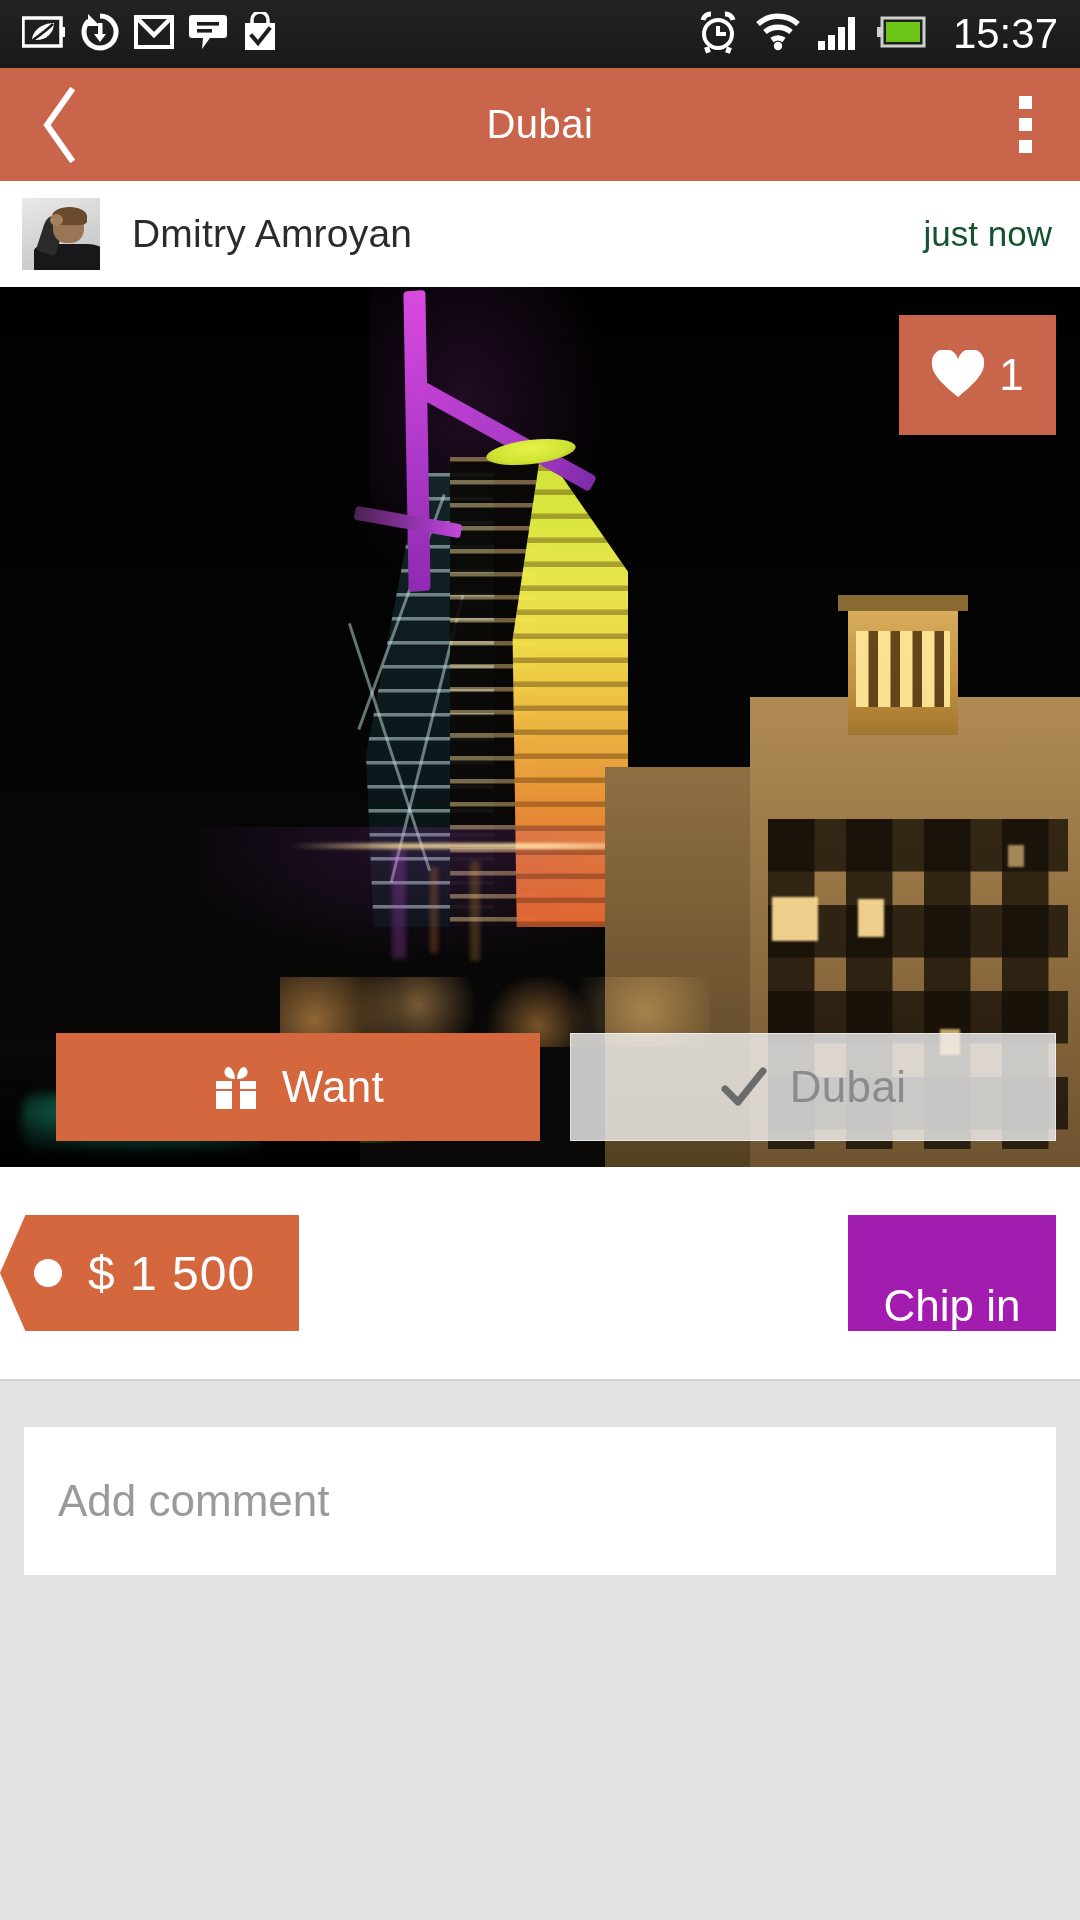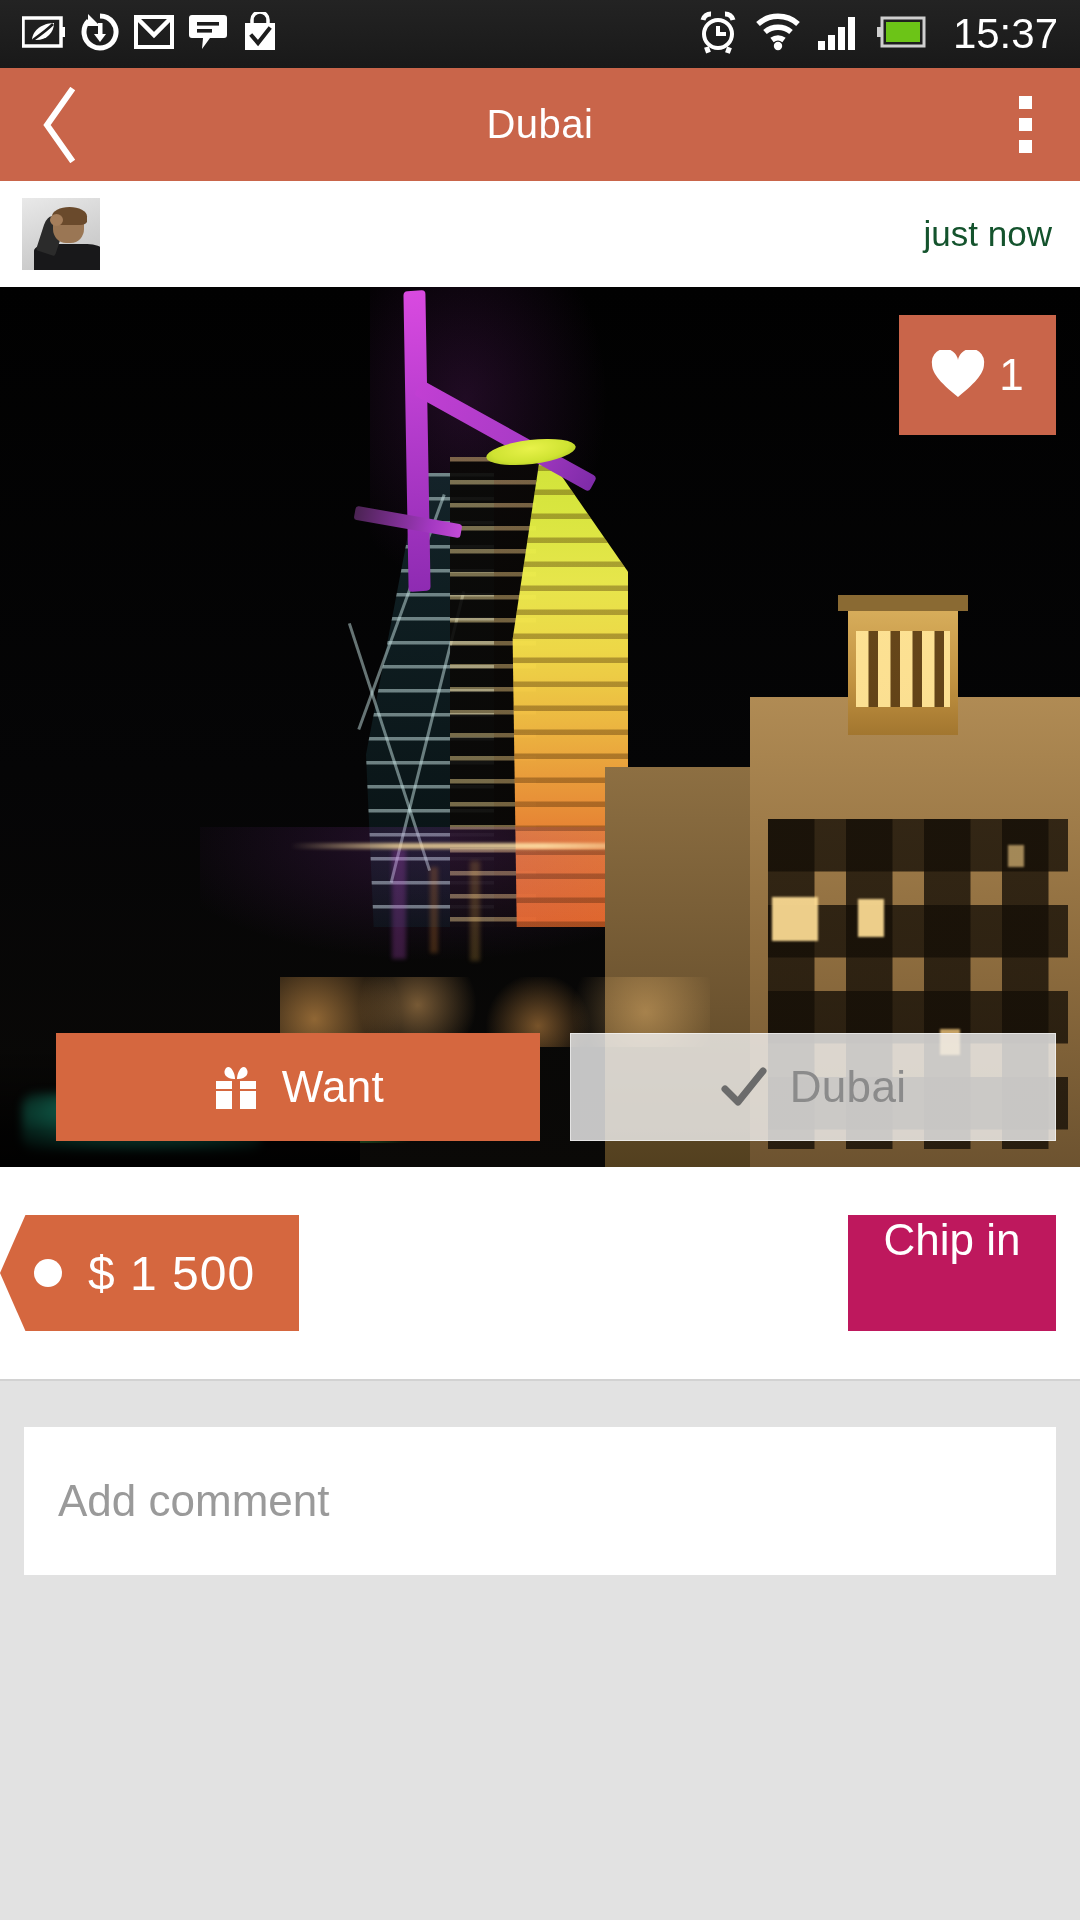--- a/index.html
+++ b/index.html
@@ -428,23 +428,23 @@
     font-size: 48px;
     margin-left: 26px;
     letter-spacing: 1px;
     white-space: nowrap;
   }
   .chipin {
     margin-left: auto;
     margin-right: 24px;
     width: 208px;
     height: 116px;
-    background: #be185d;
-    display: flex;
-    align-items: flex-start;
+    background: #a21caf;
+    display: flex;
+    align-items: flex-end;
     justify-content: center;
   }
   .chipin-label { color: #ffffff; font-size: 44px; }
 
   
   .comment-section {
     background: #e2e2e2;
     padding: 46px 24px 0 24px;
     box-sizing: border-box;
     height: 100%;
@@ -563,20 +563,21 @@
 
 <div class="author-row">
   <div class="avatar">
     <div class="av-bg"></div>
     <div class="av-body"></div>
     <div class="av-arm"></div>
     <div class="av-head"></div>
     <div class="av-hair"></div>
     <div class="av-hand"></div>
   </div>
+  <div class="author-name">Dmitry Amroyan</div>
   <div class="author-time">just now</div>
 </div>
 
 <div class="photo-wrap">
   <div class="sky"></div>
 
   <div class="burj">
     <div class="mast-glow"></div>
     <div class="exo"></div>
     <div class="exo-diag1"></div>

